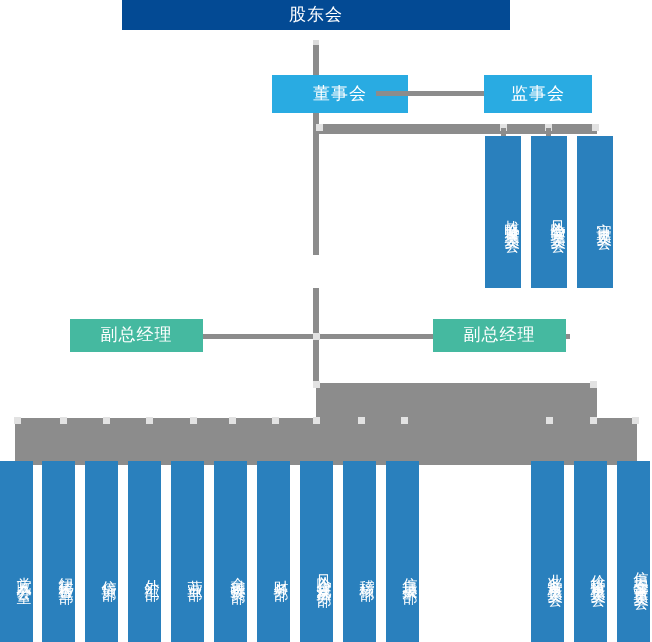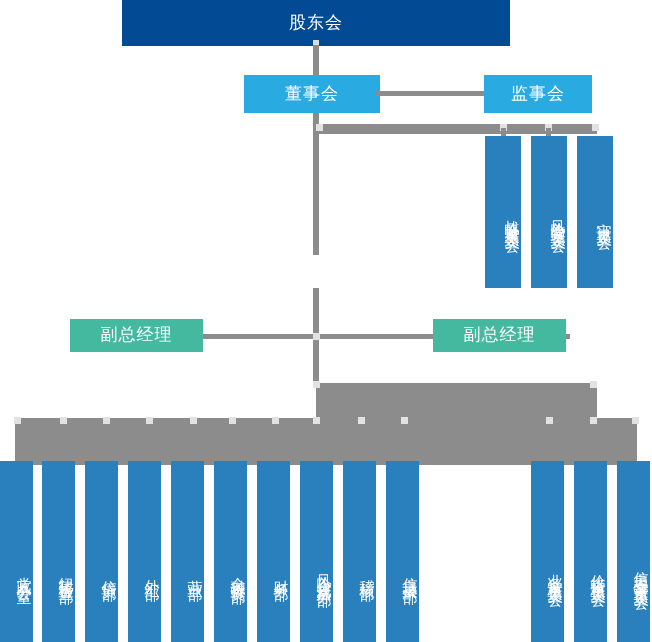--- a/index.html
+++ b/index.html
@@ -65,28 +65,28 @@
     background: #dcdcdc;
     width: 6px;
     height: 5px;
   }
 </style>
 </head>
 <body>
 
 <div id="chart-root">
 
-  <div class="node horiz node-dark" style="left:122px; top:0px; width:388px; height:46px;">
+  <div class="node horiz node-dark" style="left:122px; top:0px; width:388px; height:30px;">
     <span>股东会</span>
   </div>
 
   <div class="connector" style="left:313px; top:42px; width:6px; height:33px;"></div>
   <div class="handle-sm" style="left:313px; top:40px;"></div>
 
-  <div class="node horiz node-light" style="left:244px; top:75px; width:136px; height:38px;">
+  <div class="node horiz node-light" style="left:272px; top:75px; width:136px; height:38px;">
     <span>董事会</span>
   </div>
 
   <div class="connector" style="left:376px; top:91px; width:108px; height:5px;"></div>
 
   <div class="node horiz node-light" style="left:484px; top:75px; width:108px; height:38px;">
     <span>监事会</span>
   </div>
 
   <div class="connector" style="left:313px; top:113px; width:6px; height:142px;"></div>

